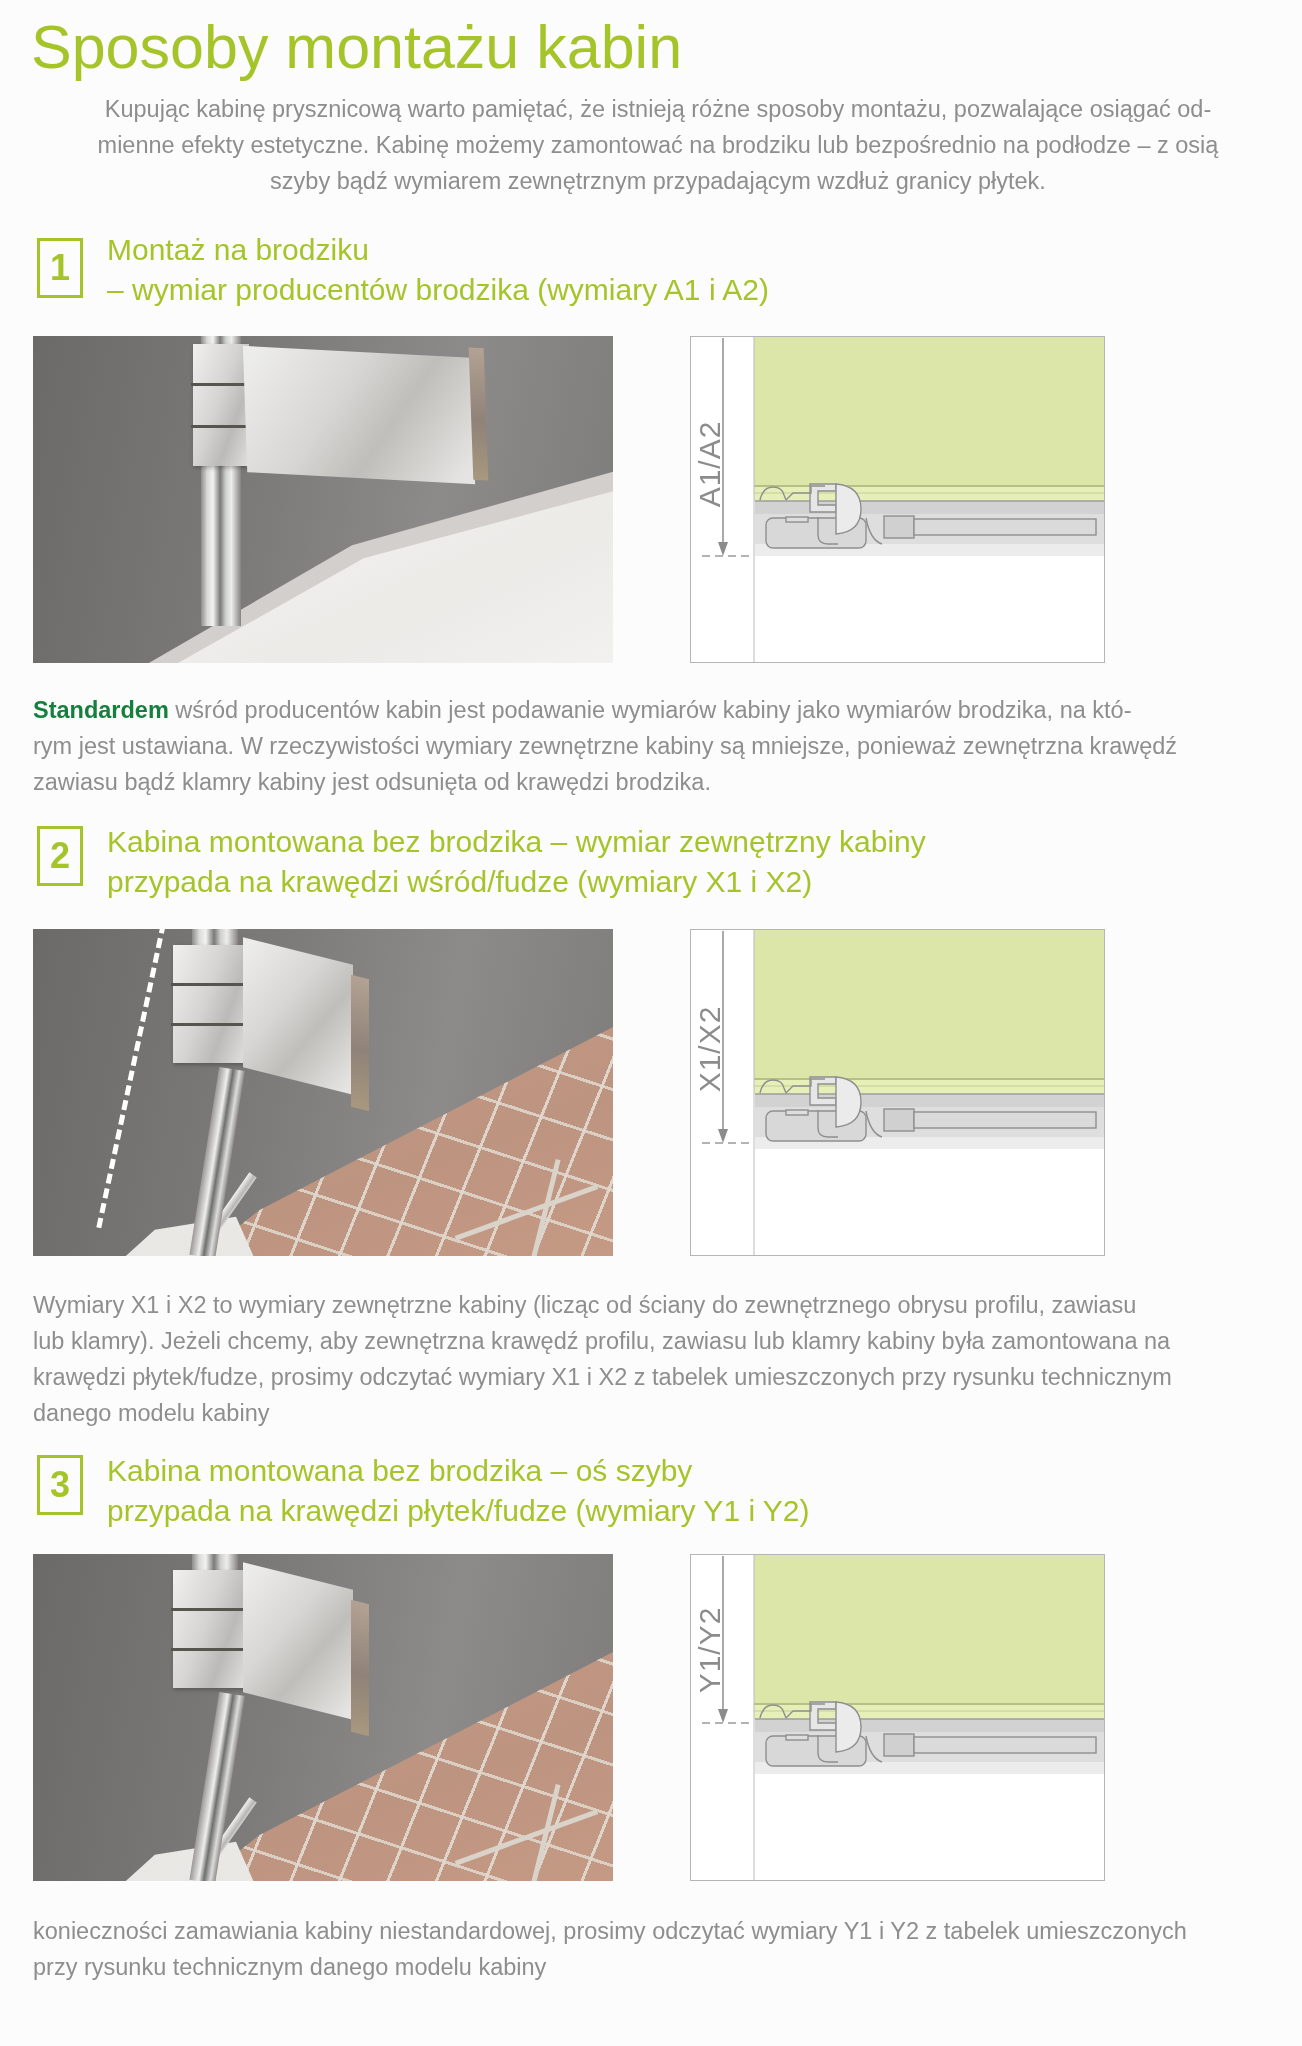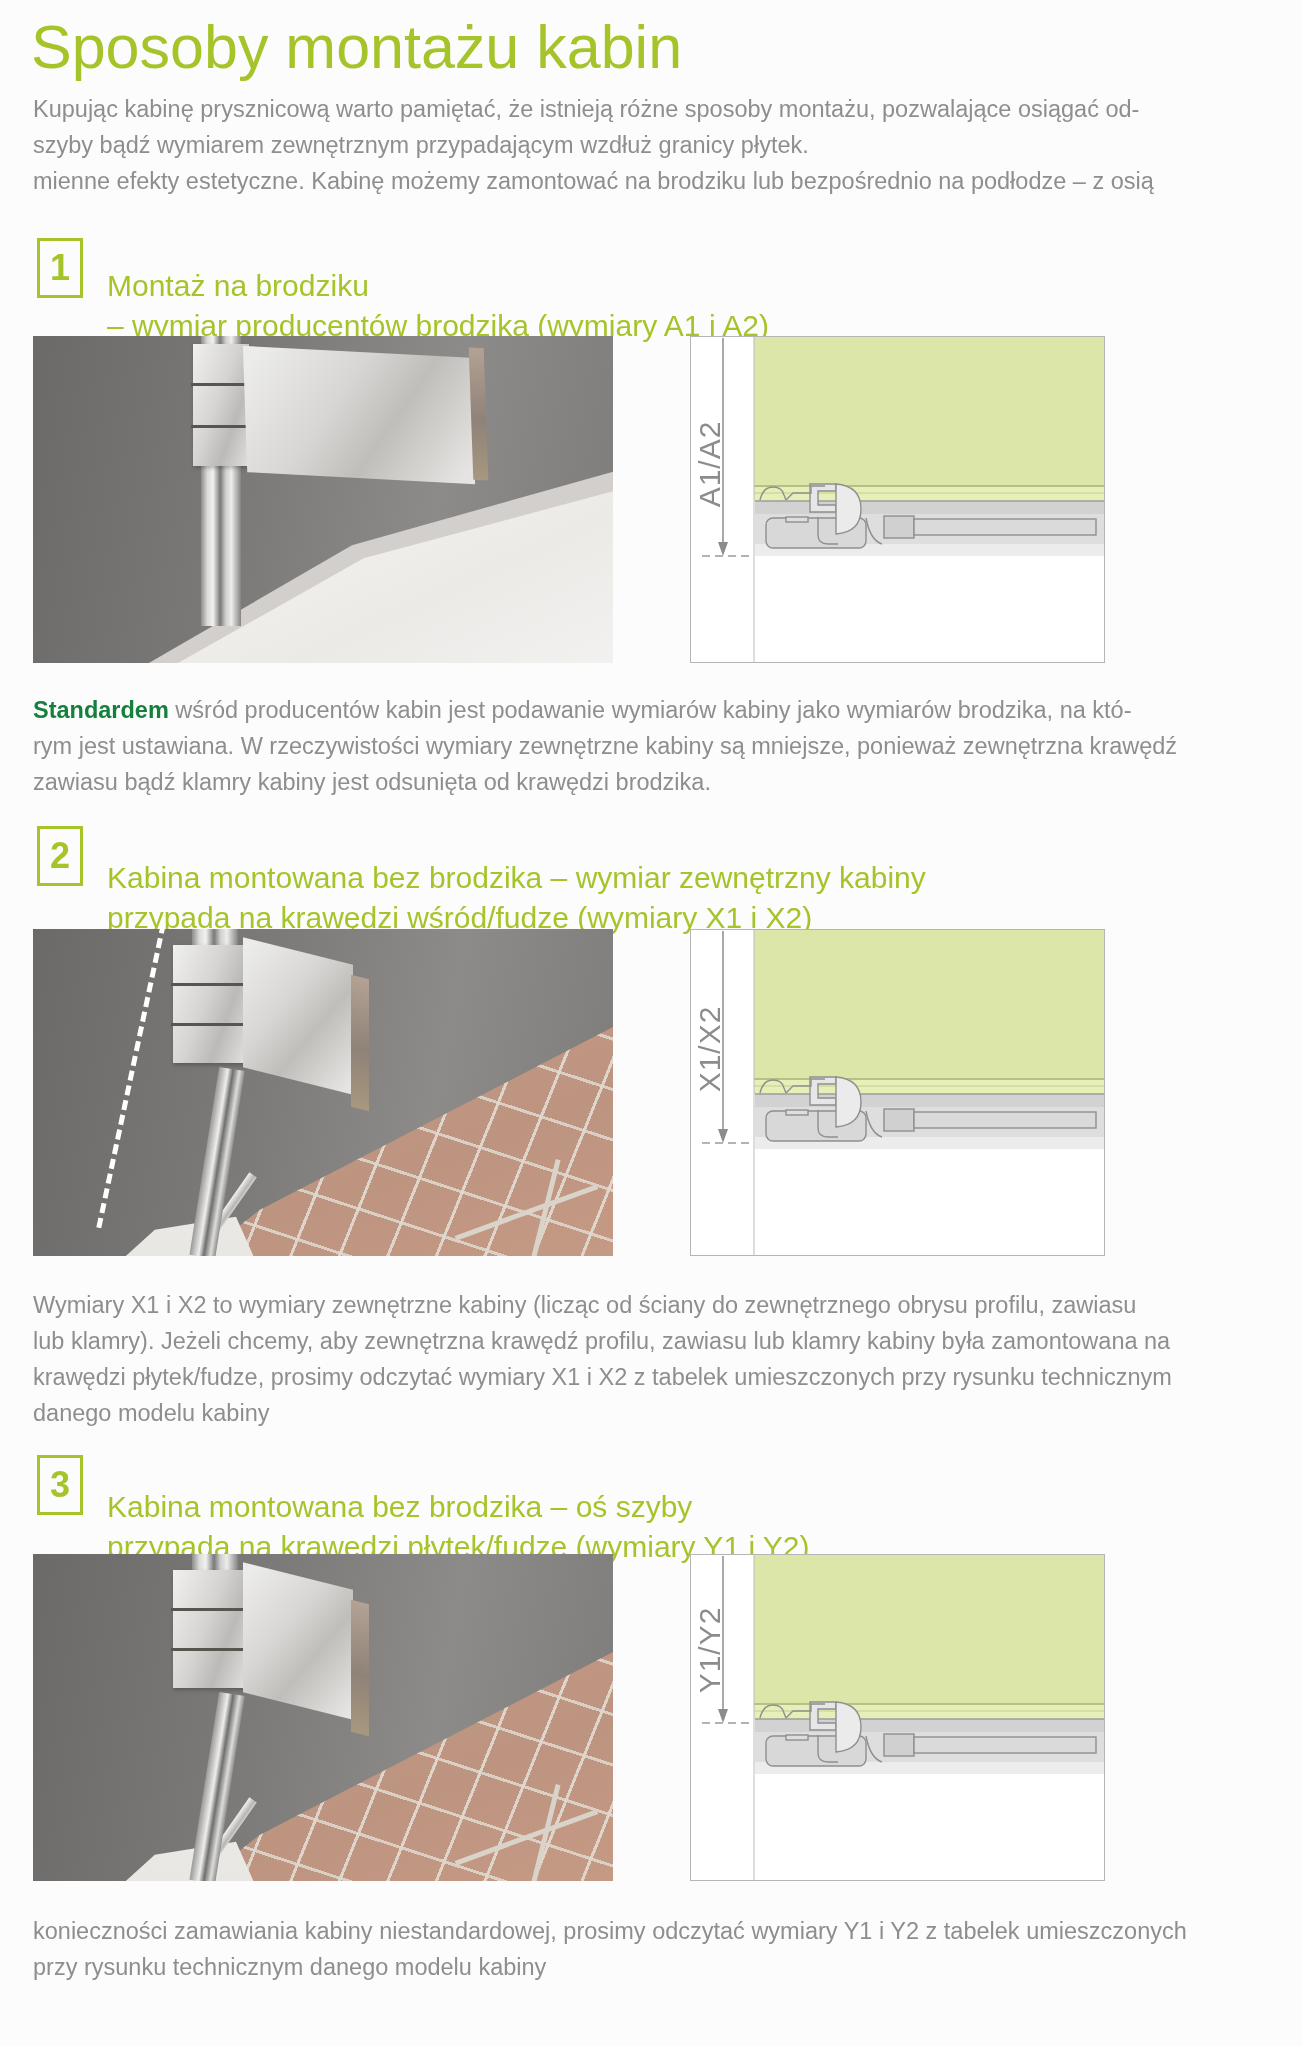--- a/index.html
+++ b/index.html
@@ -9,21 +9,21 @@
   .abs{ position:absolute; }
 
   .title{ left:31px; top:12px; font-size:61px; font-weight:400; color:var(--green); letter-spacing:0; }
 
   .bodytext{ color:var(--body); font-size:23.5px; line-height:36px; font-weight:400; }
   .tl{ display:block; white-space:nowrap; }
   .lead{ font-weight:700; color:#15803d; }
 
   .sec-badge{ width:40px; height:54px; border:3px solid var(--green); color:var(--green);
               font-size:36px; font-weight:700; display:flex; align-items:center; justify-content:center; background:#fcfcfc; }
-  .sec-heading{ color:var(--green); font-size:30px; line-height:40px; font-weight:400;margin-top:36px; }
+  .sec-heading{ color:var(--green); font-size:30px; line-height:40px; font-weight:400; }
 
   
   .photo{ width:580px; height:327px; overflow:hidden; }
   .photo>div{ position:absolute; }
   .ph-wall{ left:0; top:0; width:100%; height:100%;
             background:linear-gradient(100deg,#6c6a68 0%,#7d7b79 40%,#8d8b89 68%,#7e7c7a 100%); }
   
   .ph-tray-rim{ left:0; top:0; width:100%; height:100%; background:#d2cfcc;
                 clip-path:polygon(101% 41%,101% 101%,19% 101%,55% 64%); }
   .ph-tray{ left:0; top:0; width:100%; height:100%;
@@ -68,24 +68,24 @@
   .diagram{ width:415px; height:327px; display:block; }
   .dim-label{ font-family:"Liberation Sans",sans-serif; font-size:30px; fill:#8c8c8c; letter-spacing:1px; }
 </style>
 </head>
 <body>
 
 <div class="page">
 
   <div class="abs title">Sposoby montażu kabin</div>
 
-  <div class="abs bodytext" style="left:33px; top:91px; width:1250px;">
+  <div class="abs bodytext" style="left:33px; top:91px; width:1250px;text-align:center;">
     <span class="tl">Kupując kabinę prysznicową warto pamiętać, że istnieją różne sposoby montażu, pozwalające osiągać od-</span>
+    <span class="tl">mienne efekty estetyczne. Kabinę możemy zamontować na brodziku lub bezpośrednio na podłodze – z osią</span>
     <span class="tl">szyby bądź wymiarem zewnętrznym przypadającym wzdłuż granicy płytek.</span>
-    <span class="tl">mienne efekty estetyczne. Kabinę możemy zamontować na brodziku lub bezpośrednio na podłodze – z osią</span>
   </div>
 
   <div class="abs sec-badge" style="left:37px; top:238px;">
     <span>1</span>
   </div>
   <div class="abs sec-heading" style="left:107px; top:230px;">
     <span class="tl">Montaż na brodziku</span>
     <span class="tl">– wymiar producentów brodzika (wymiary A1 i A2)</span>
   </div>
 

